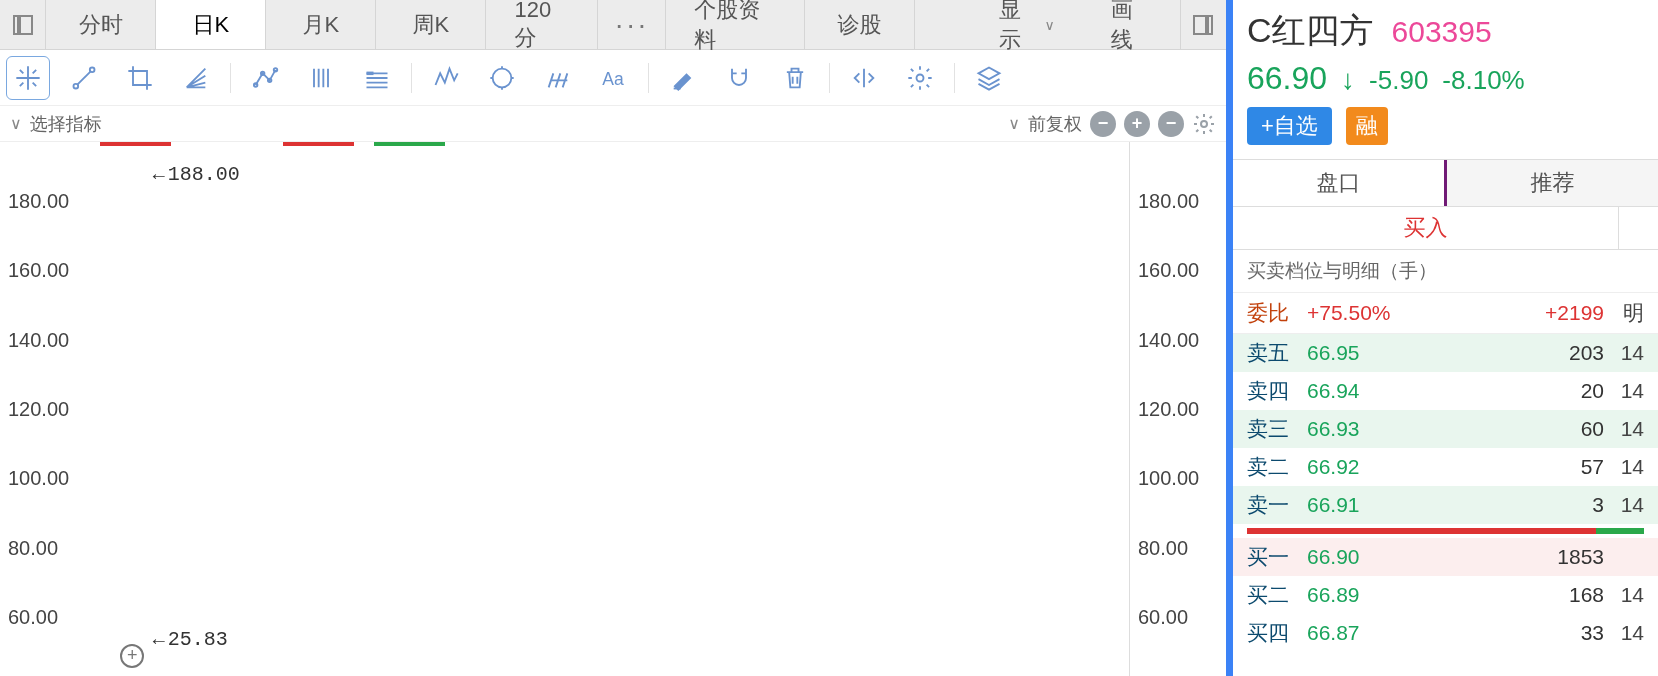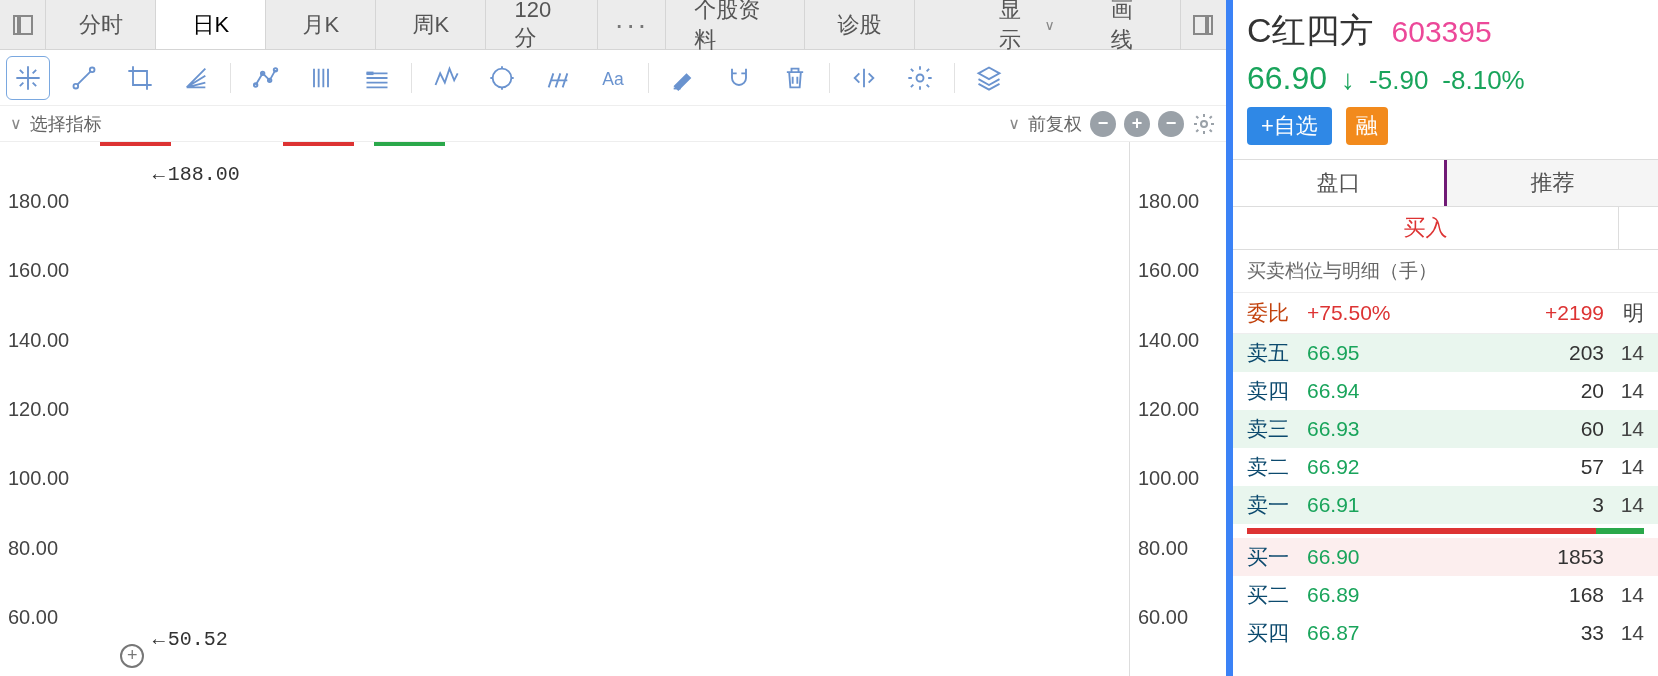--- a/index.html
+++ b/index.html
@@ -264,21 +264,21 @@
         <span class="ytick" style="top:89%">60.00</span>
       </div>
 
       <div class="candles">
 
         <div class="candle" style="left:0%; width:7%;">
           <div class="wick" style="top:5%; height:90%; background:#d33;"></div>
           <div class="body hollow" style="top:24%; height:61%; background:#fff;"></div>
         </div>
         <div class="annot" style="left:5.2%; top:4%;"><span class="arrow">←</span><span>188.00</span></div>
-        <div class="annot" style="left:5.2%; top:91%;"><span class="arrow">←</span><span>50.52</span></div>
+        <div class="annot" style="left:5.2%; top:91%;"><span class="arrow">←</span><span>25.83</span></div>
         <div class="cross-icon" style="left:2%; top:94%;">+</div>
 
         <div class="candle" style="left:9%; width:7%;">
           <div class="wick" style="top:57%; height:22%; background:#2aa84a;"></div>
           <div class="body solid-green" style="top:69%; height:7%;"></div>
         </div>
 
         <div class="candle" style="left:18%; width:7%;">
           <div class="wick" style="top:76%; height:8%; background:#d33;"></div>
           <div class="body hollow" style="top:80.5%; height:2.5%; background:#fff;"></div>

